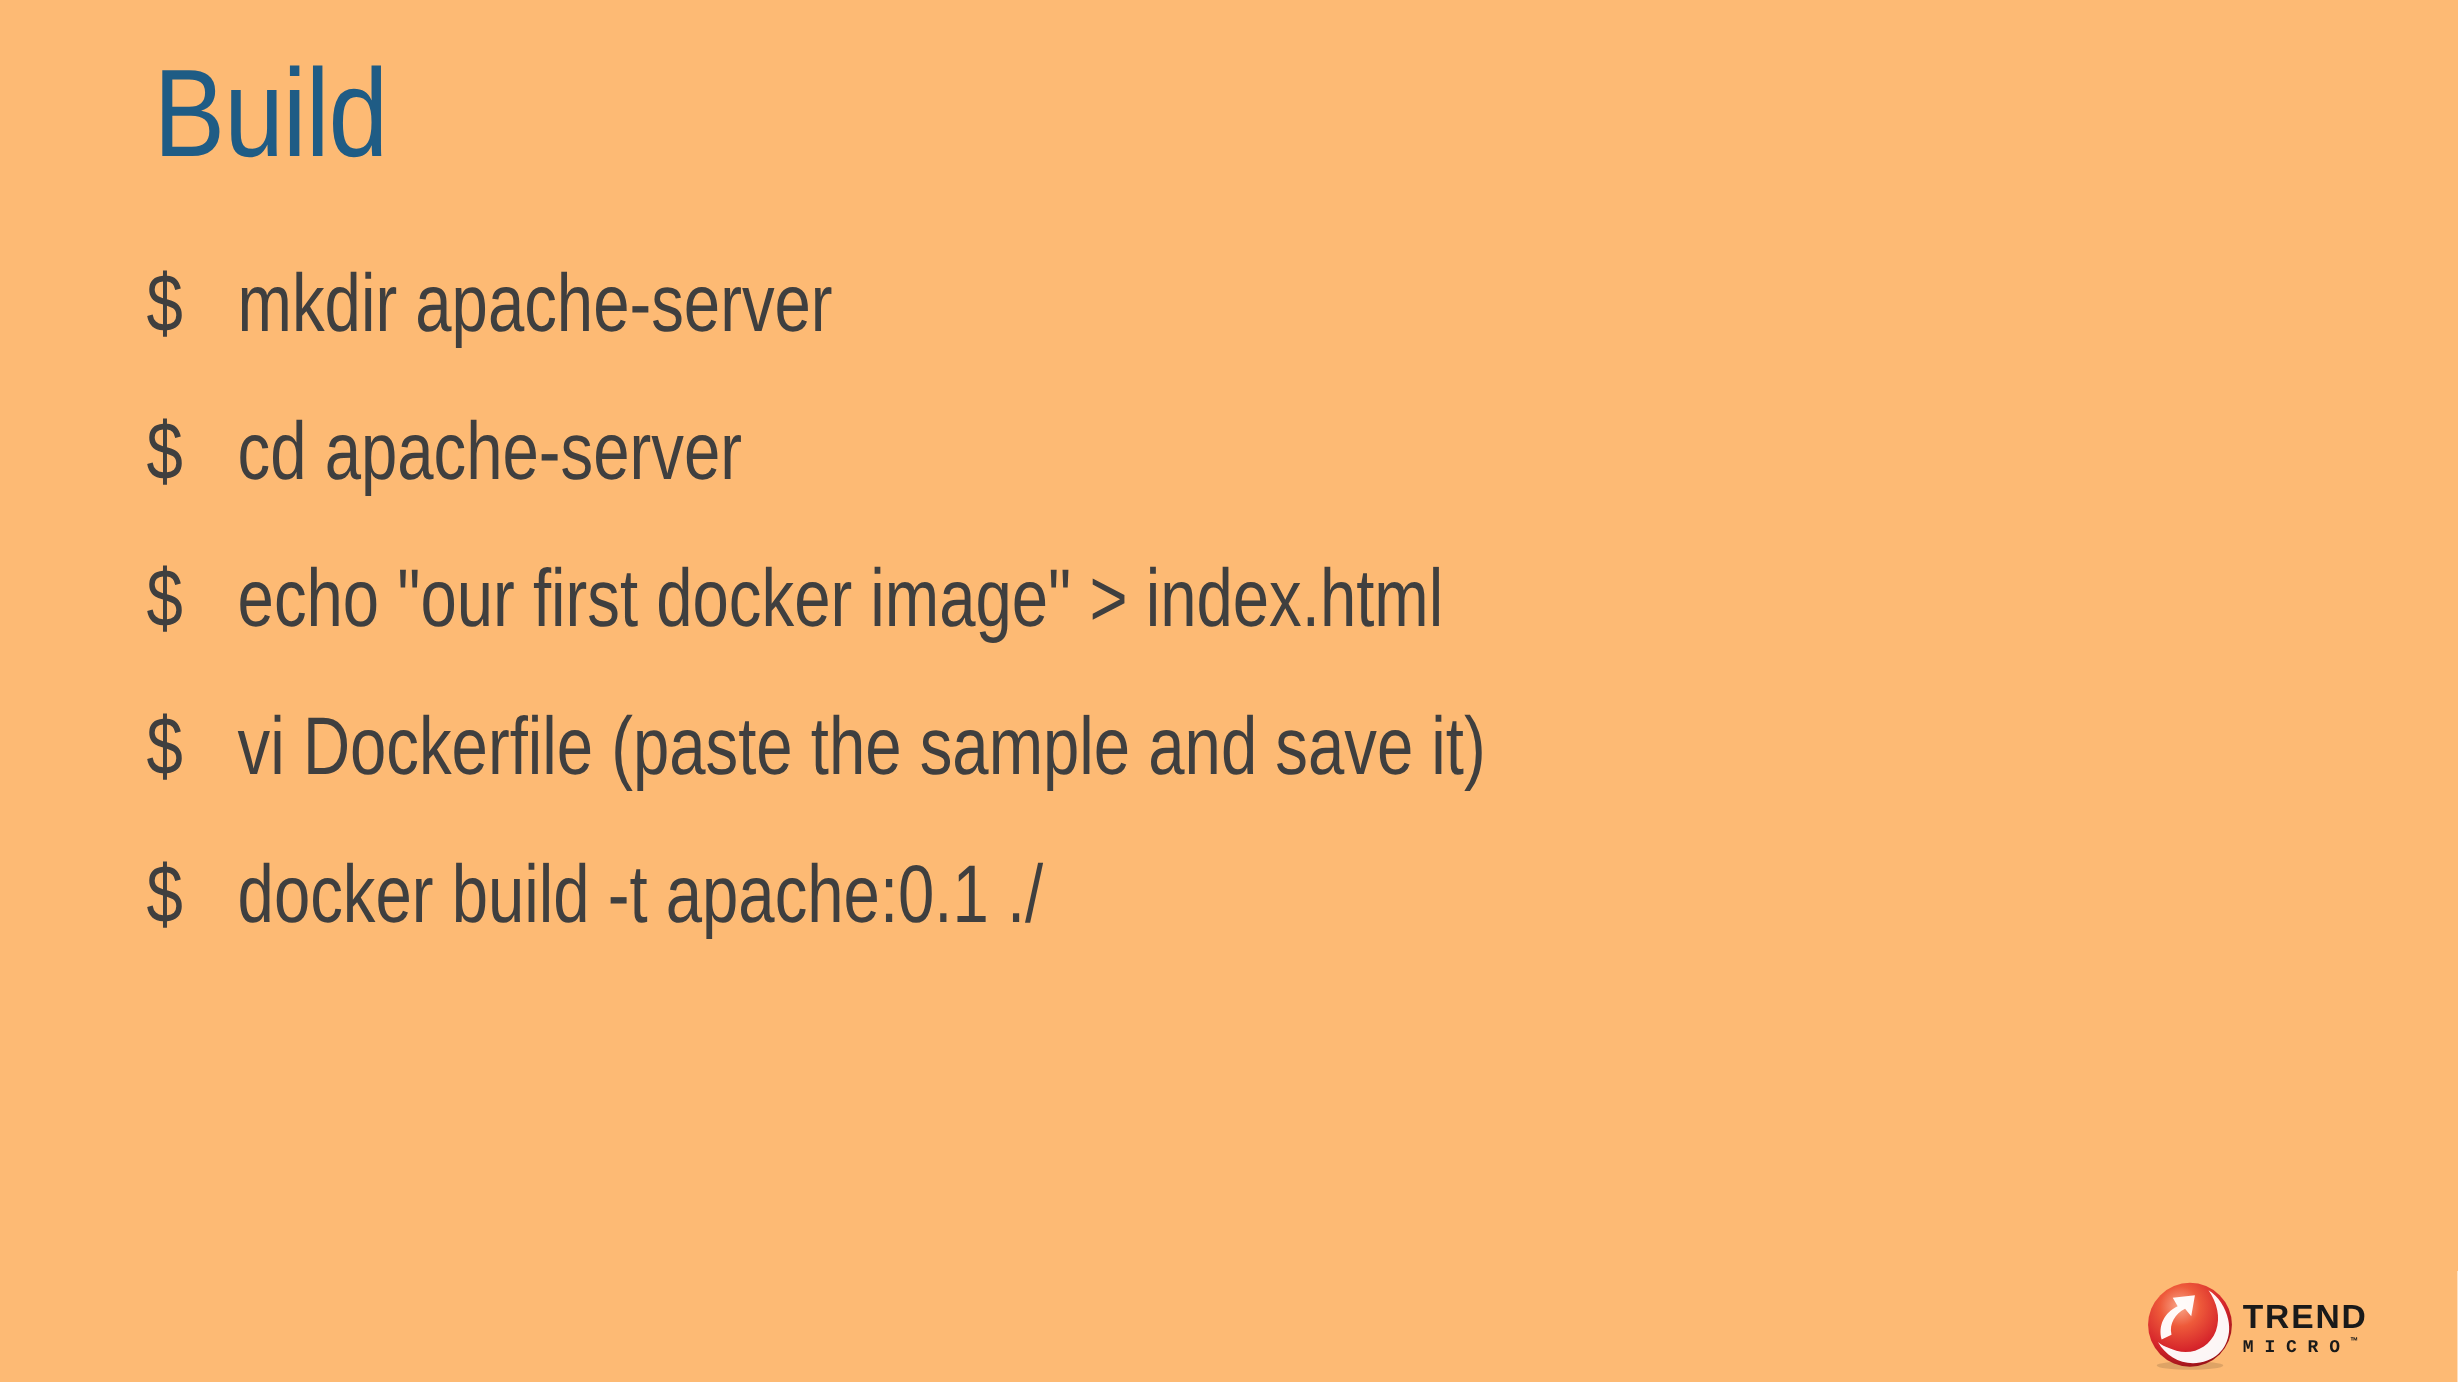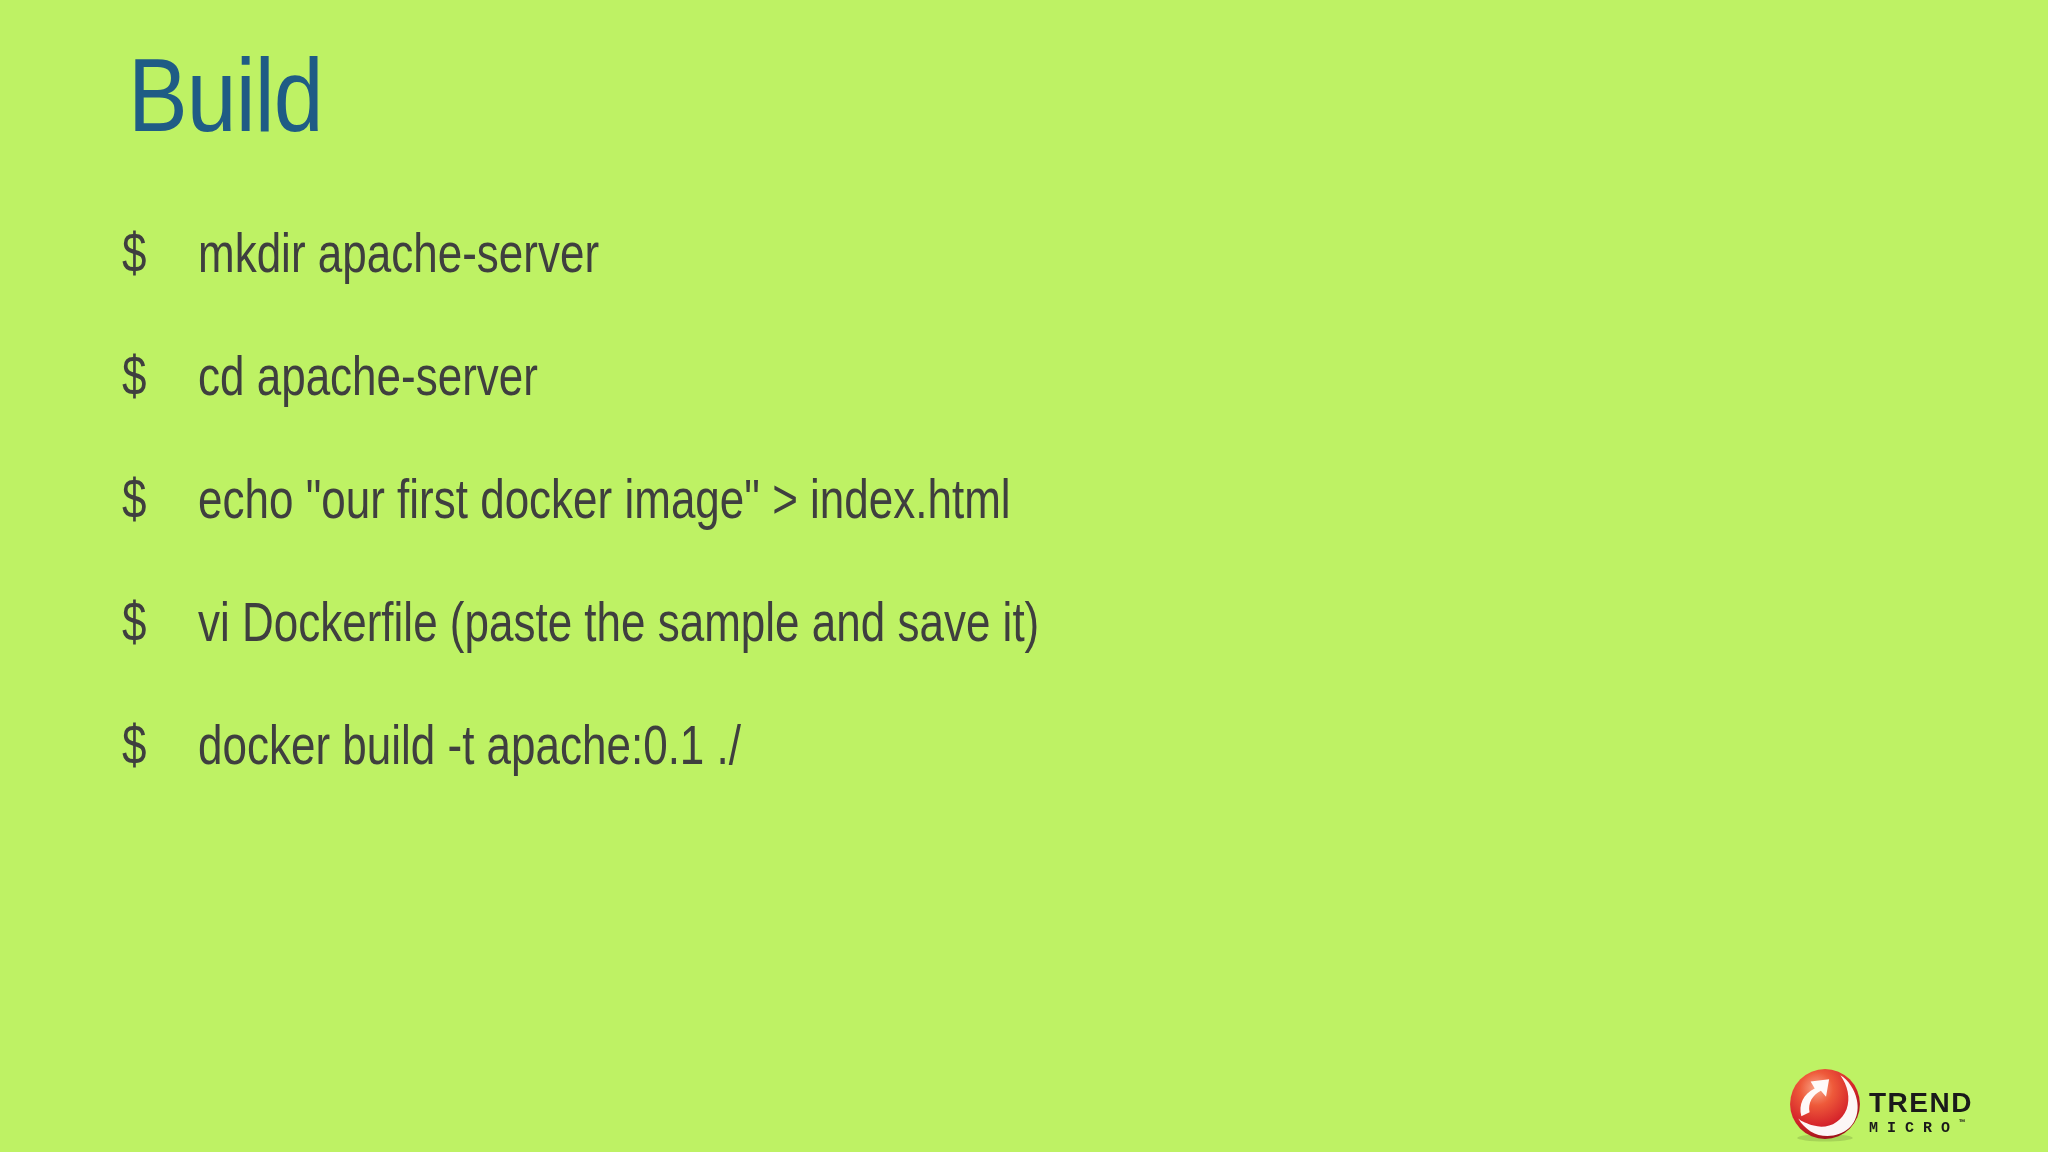--- a/index.html
+++ b/index.html
@@ -4,61 +4,61 @@
 <style>
   html, body {
     margin: 0;
     padding: 0;
     background: #ffffff;
   }
   .slide {
     position: relative;
     width: 2048px;
     height: 1152px;
-    background: #bef264;
+    background: #fdba74;
     overflow: hidden;
     font-family: "Liberation Sans", sans-serif;
   }
   .slide-title {
     position: absolute;
     left: 128px;
     top: 36px;
     margin: 0;
     font-size: 104px;
     font-weight: 400;
     color: #1f5c85;
     letter-spacing: -1px;
     transform: scaleX(0.86);
     transform-origin: left top;
     white-space: nowrap;
   }
   .commands {
     position: absolute;
     left: 122px;
     top: 192px;
-    font-size: 55px;
+    font-size: 68px;
     line-height: 123px;
     color: #3f3f3f;
   }
   .cmd-line {
     white-space: nowrap;
     transform: scaleX(0.80);
     transform-origin: left center;
   }
   .prompt {
     display: inline-block;
     width: 95px;
   }
   
   .brand {
     position: absolute;
     left: 1788px;
     top: 1066px;
     display: flex;
-    align-items: center;
+    align-items: flex-start;
   }
   .brand-ball {
     width: 74px;
     height: 76px;
     flex: 0 0 auto;
   }
   .brand-text {
     margin-left: 7px;
     margin-top: 20px;
     color: #1a1a1a;

